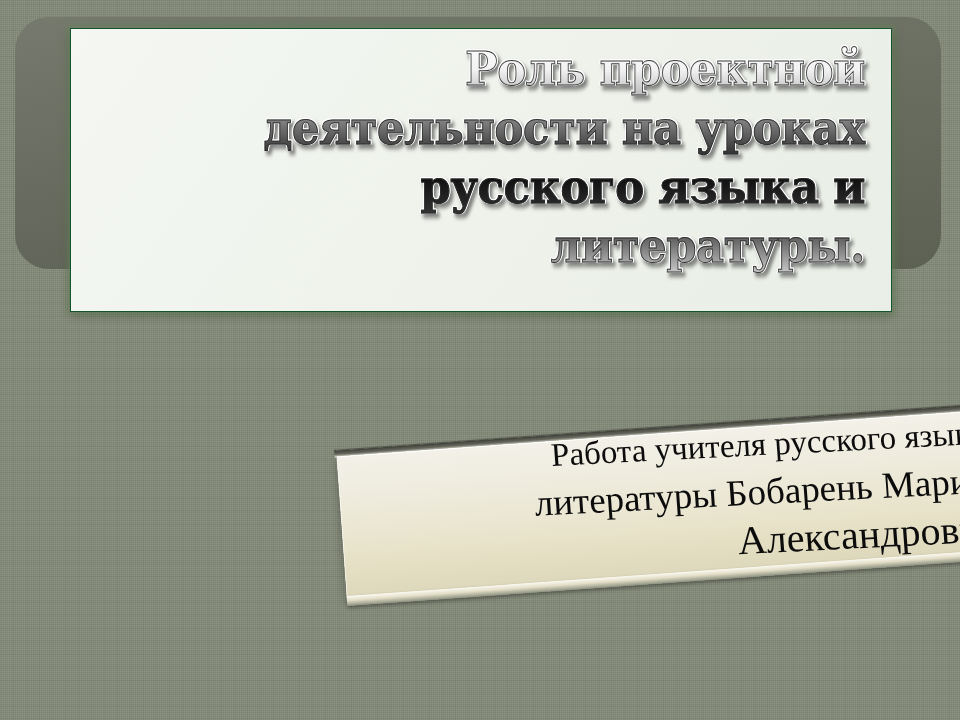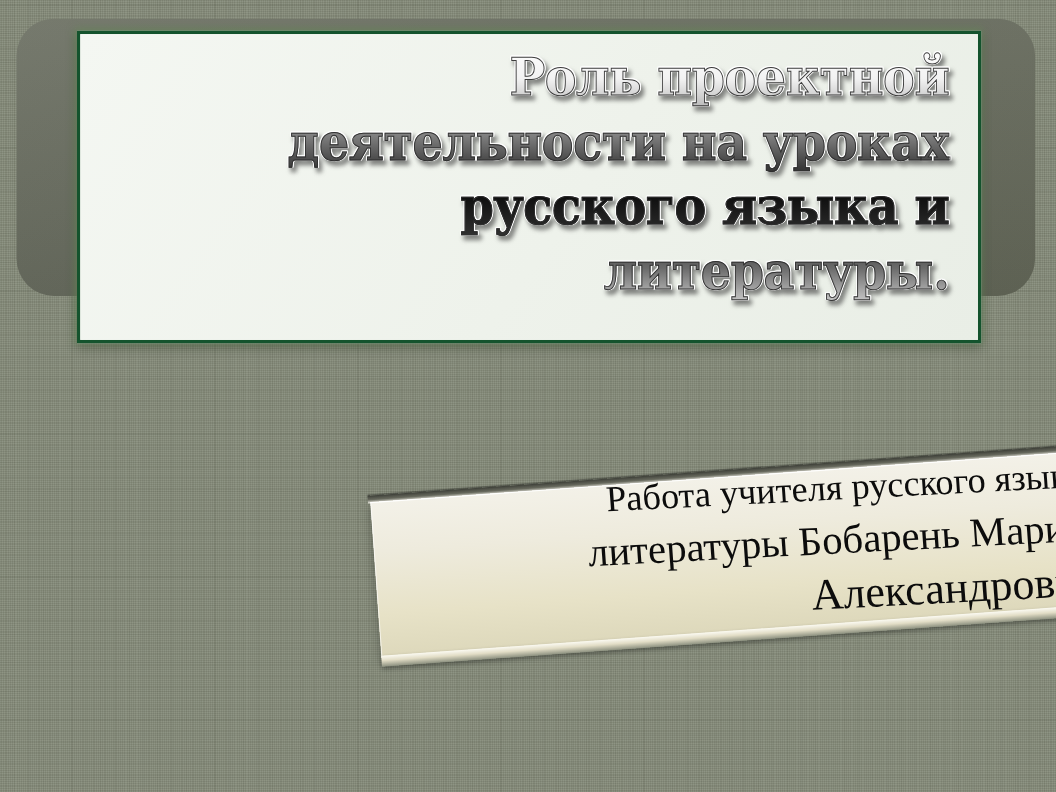--- a/index.html
+++ b/index.html
@@ -47,21 +47,21 @@
     border-radius:34px;
     background:linear-gradient(to bottom, rgba(255,255,255,.055), rgba(0,0,0,.06));
   }
 
   
   #title-panel {
     position:absolute;
     left:70px; top:28px;
     width:822px; height:284px;
     background:#eff3ec;
-    border:3px solid #14532d;
+    border:1px solid #14532d;
     box-shadow:
       0 0 7px 2px rgba(109,140,96,.75),
       0 3px 9px rgba(0,0,0,.32);
   }
   #title-panel::before{
     content:"";
     position:absolute; inset:0;
     background:linear-gradient(125deg, #f4f7f2 0%, #eef2eb 55%, #e9eee6 100%);
   }
 

